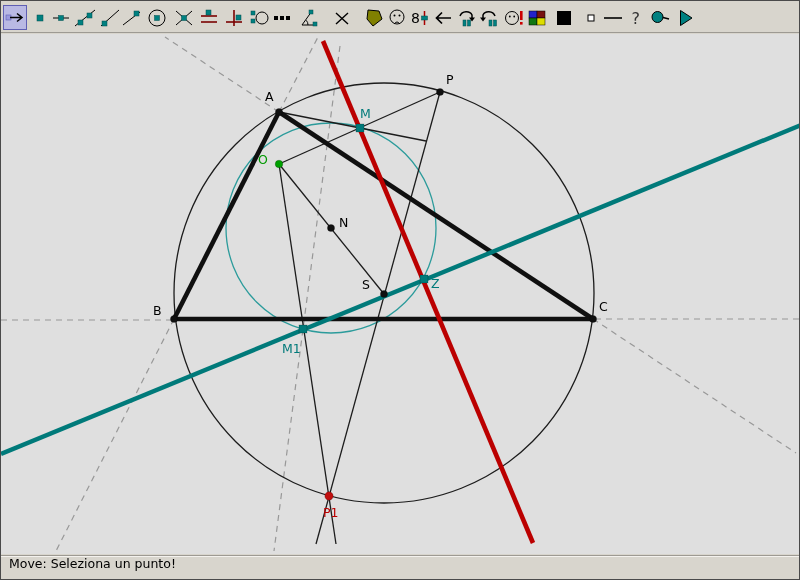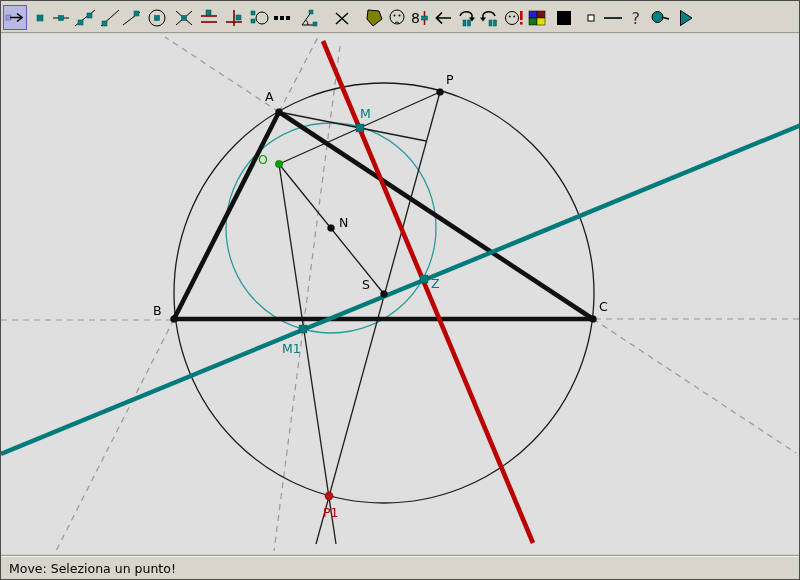--- a/index.html
+++ b/index.html
@@ -27,21 +27,21 @@
   }
   #canvas-area{
     position:absolute;left:0;top:33px;width:798px;height:520px;
     background:#dfdfdf;
   }
   #statusbar{
     position:absolute;left:0;top:554px;width:100%;height:25px;
     background:#d8d5cd;
     border-top:1px solid #9d9a93;
     box-shadow:inset 0 1px 0 #f4f2ee;
-    display:flex;align-items:center;
+    display:flex;align-items:flex-start;
     padding-left:8px;
     font-size:12.5px;color:#000;
   }
   text.pt-label{font-size:12.5px;font-family:"DejaVu Sans","Liberation Sans",sans-serif;}
 </style>
 </head>
 <body>
 
 <div id="window">
   <div id="toolbar">

